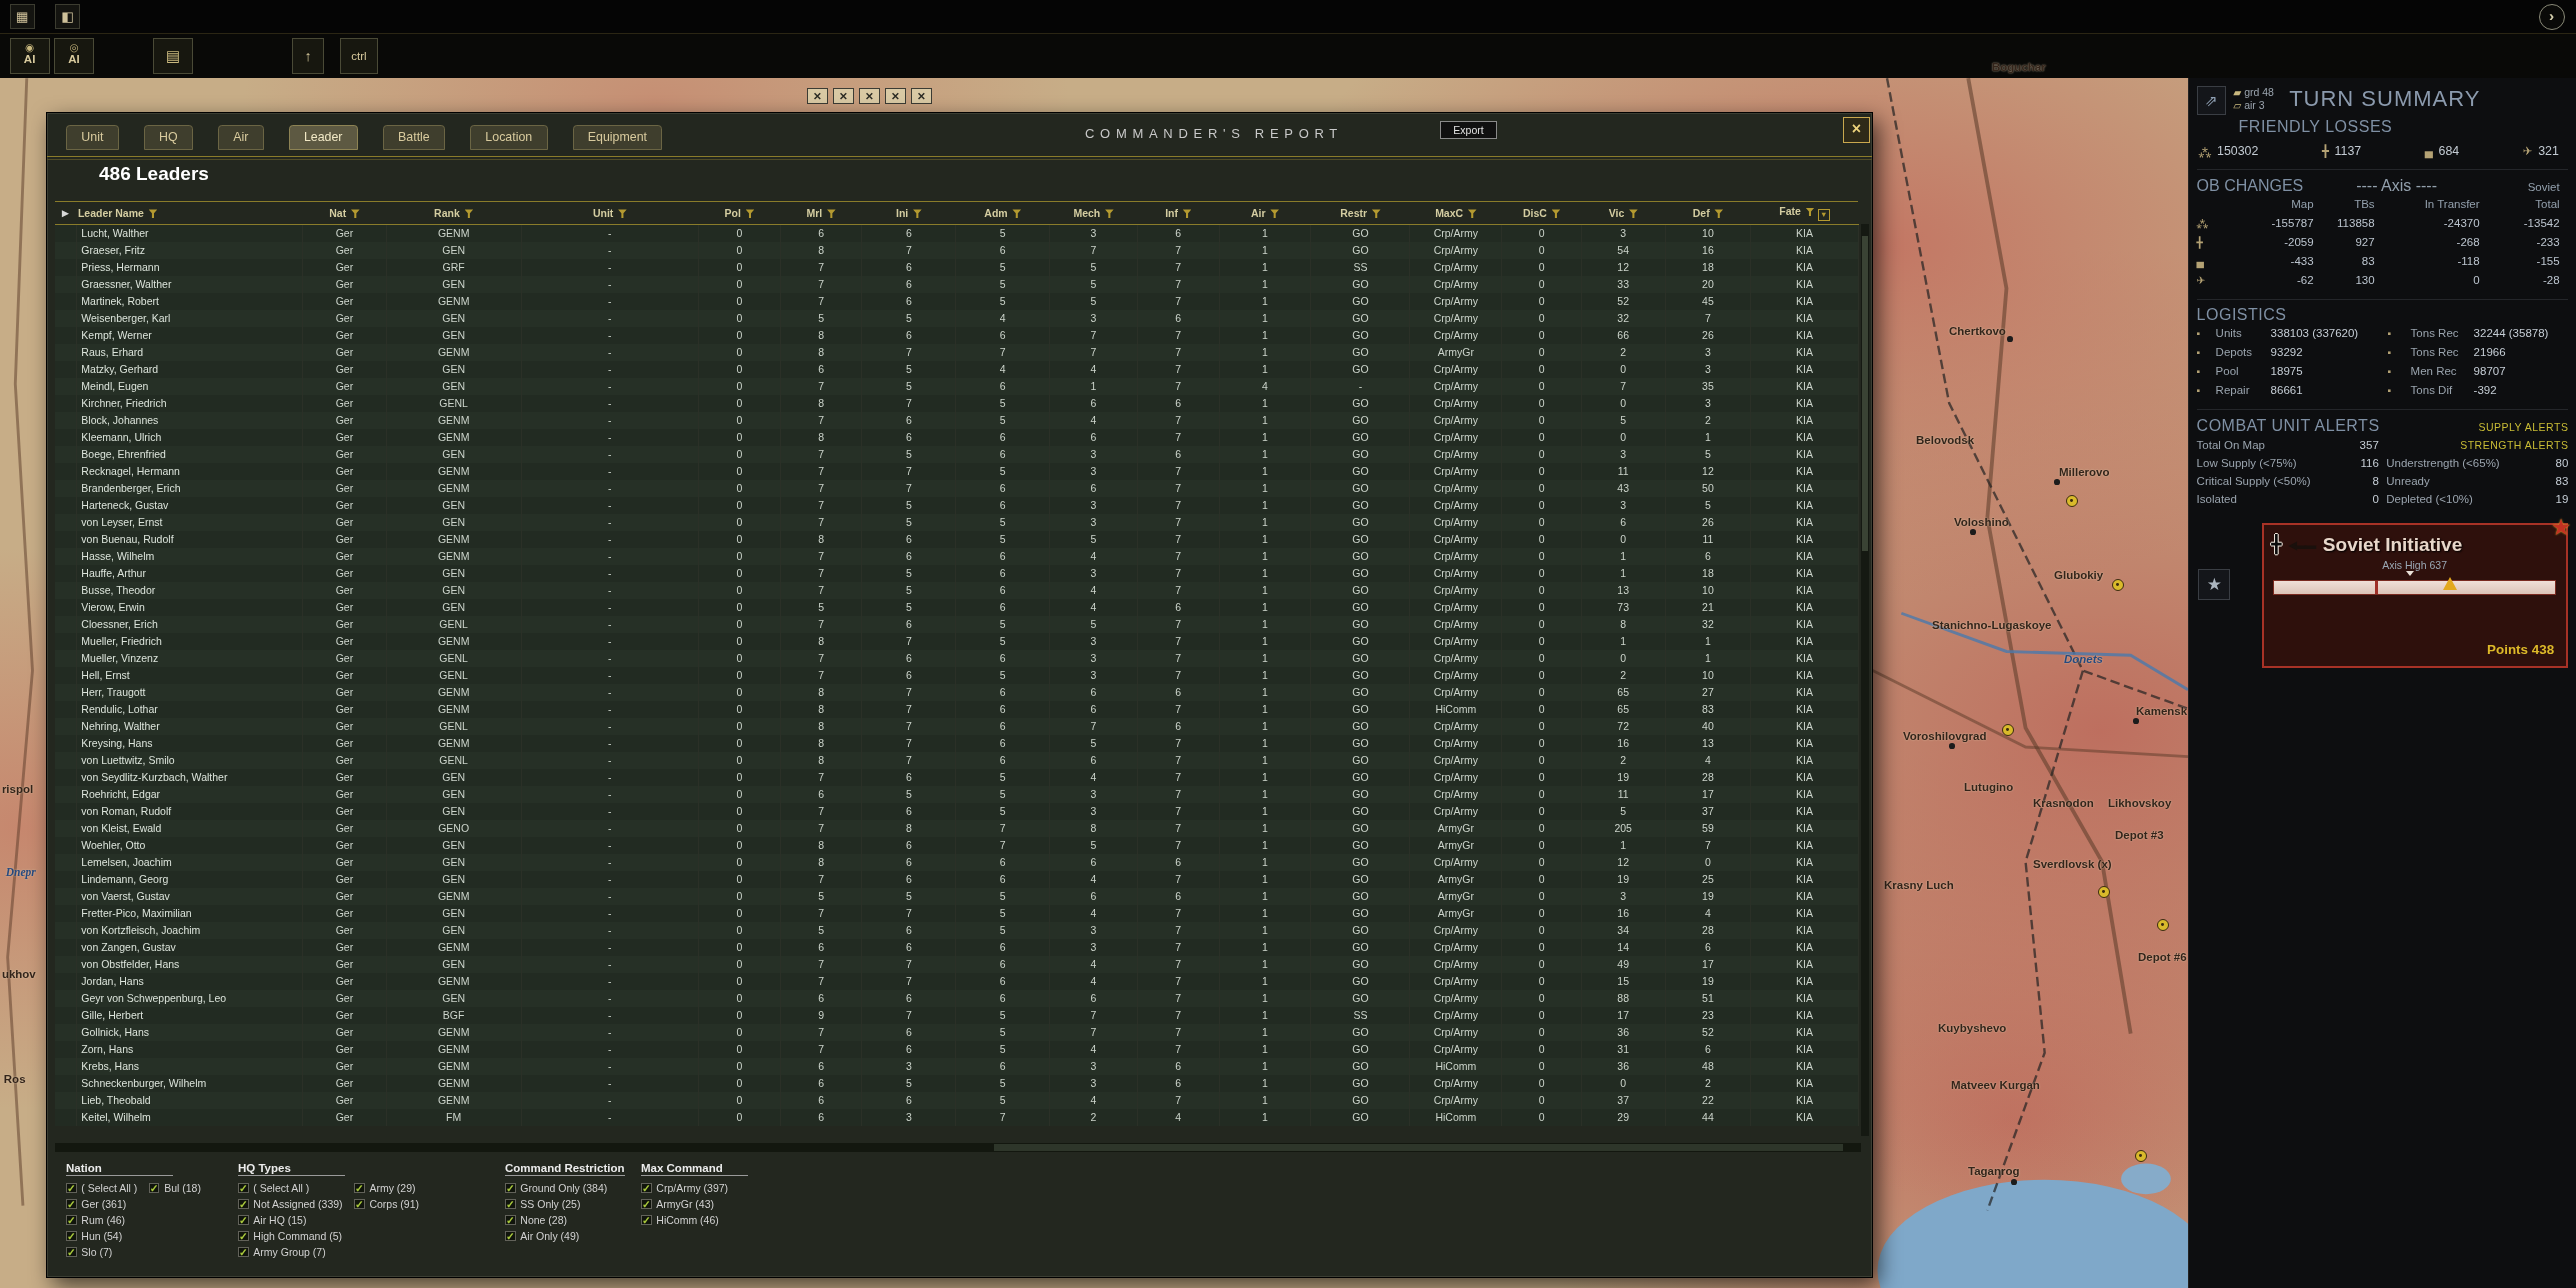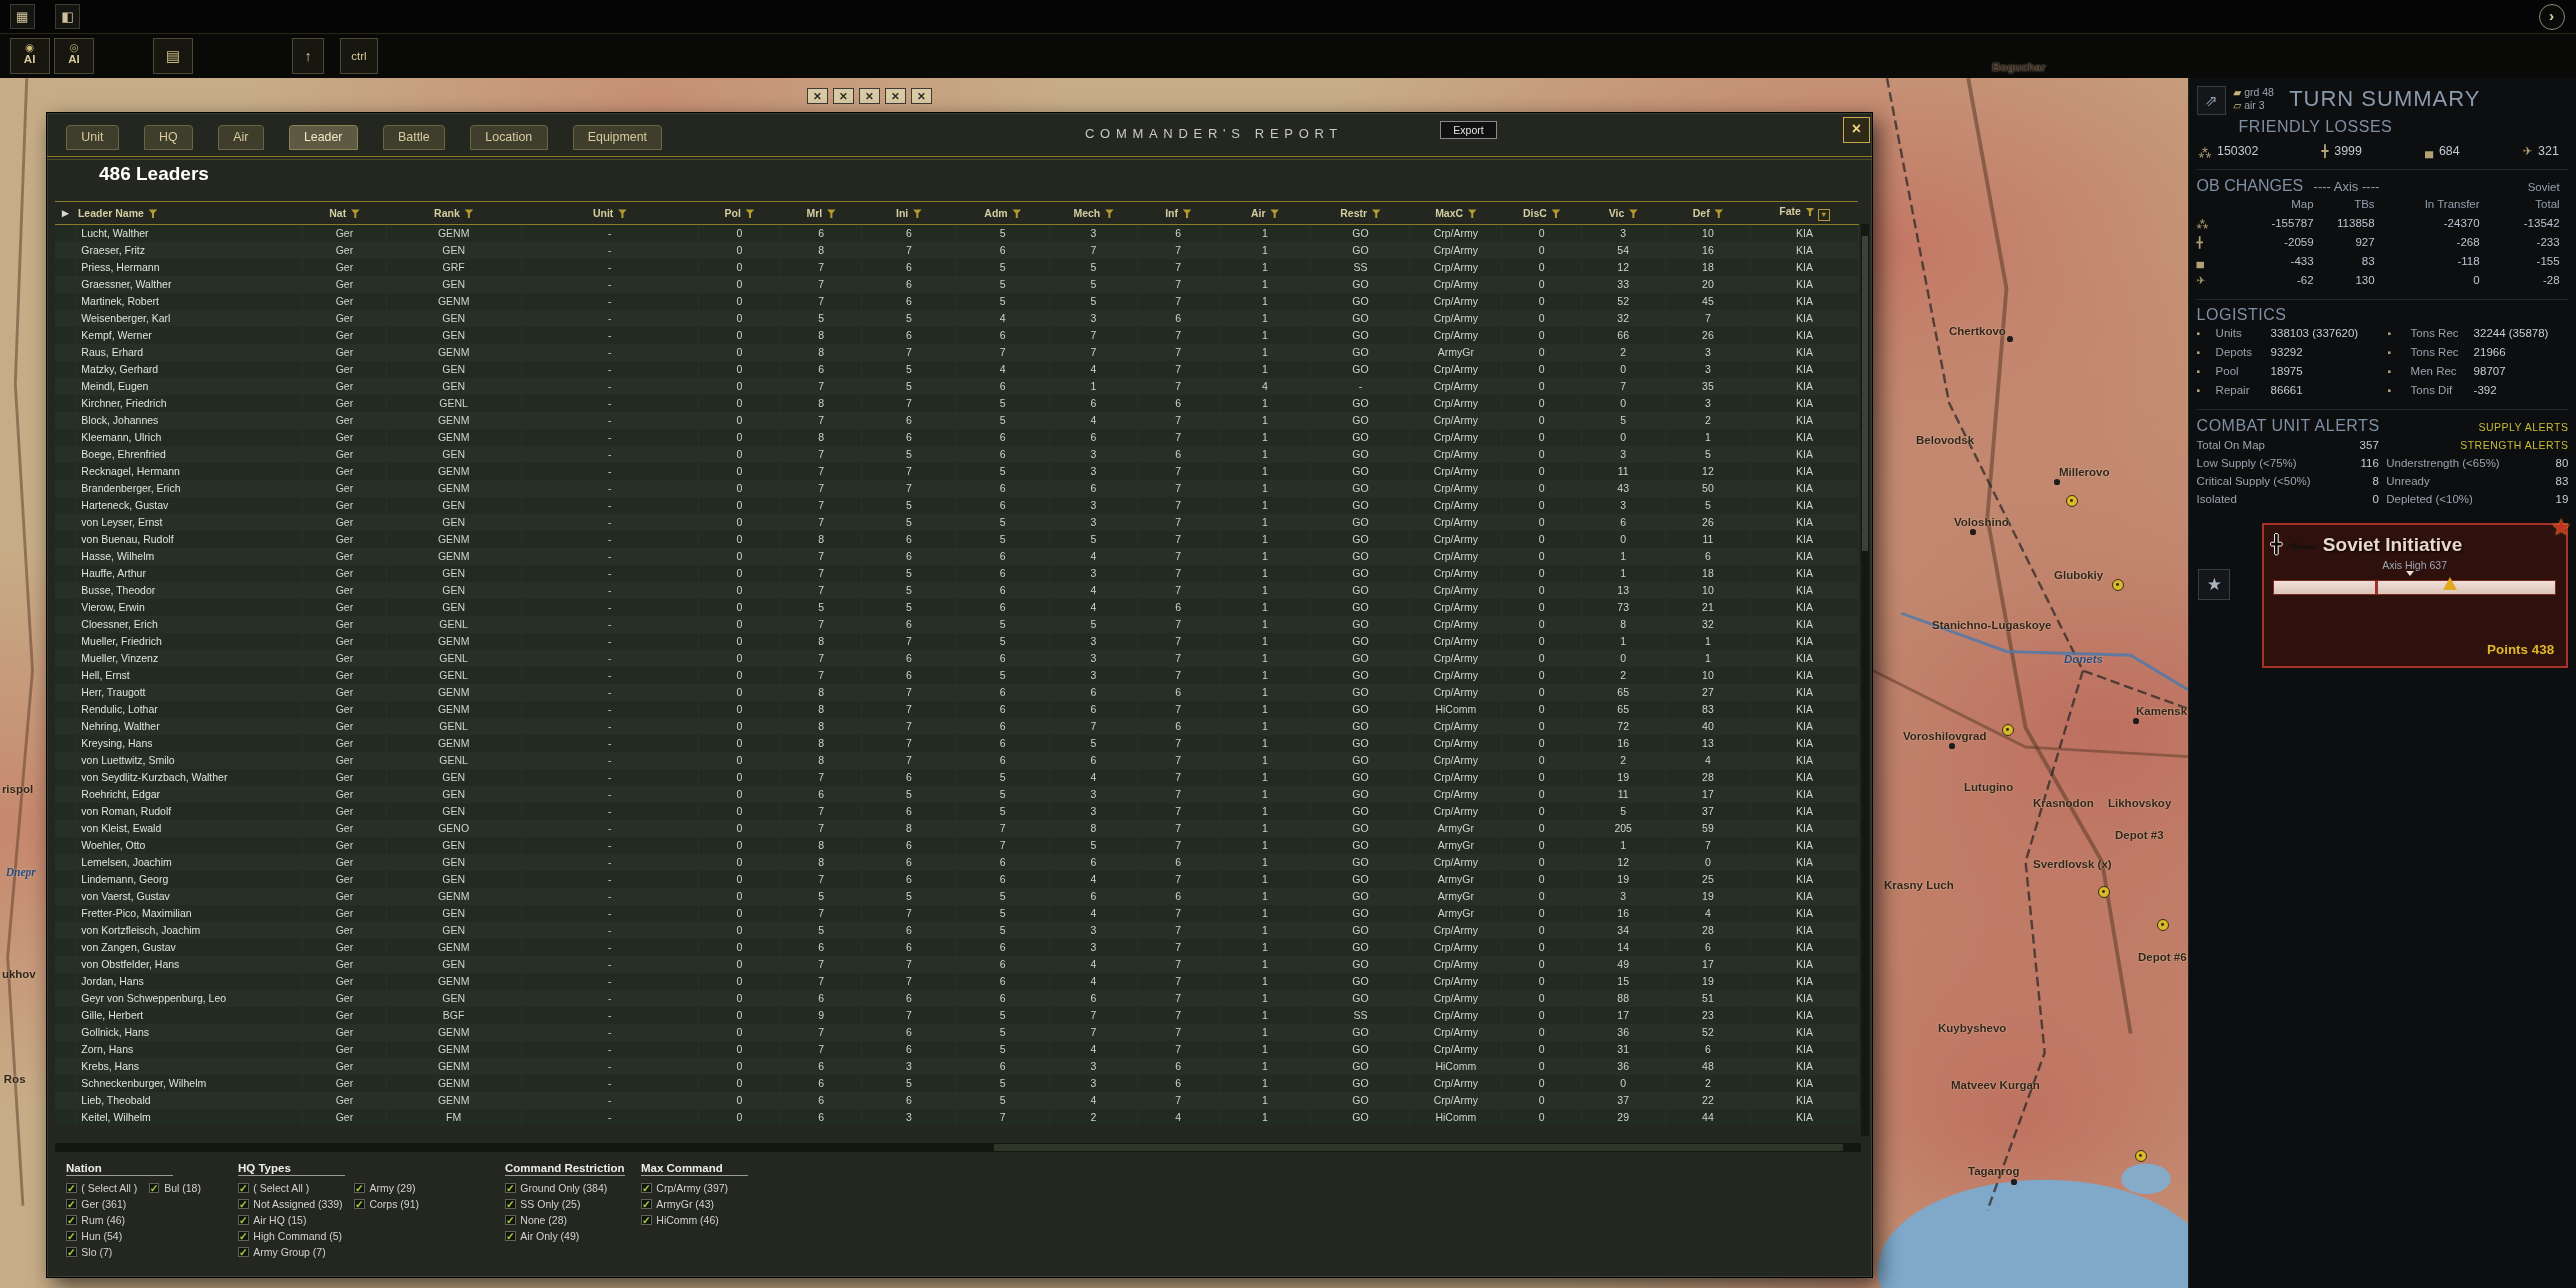--- a/index.html
+++ b/index.html
@@ -99,21 +99,21 @@
   .grdair .uic{color:#c9b87e;margin-right:2.9px}
   .ts-title{font-size:22px;color:#8b9aad;margin-left:7.6px;letter-spacing:1px}
   .sb-sec-h{color:#7f90a4;font-size:16px;letter-spacing:0.5px}
   .fl-h{margin:3.8px 0 5.7px 42px}
   .loss-row{display:flex;justify-content:space-between;padding:1.9px 9.6px 1.9px 1.9px;font-size:12.4px}
   .loss-item{display:flex;gap:5.7px;align-items:center;color:#c3cbd3}
   .sb-icon{color:#b4a274;font-size:11.5px}
   hr.sb{border:none;border-top:1px solid #24262a;margin:8.6px 0 6.7px}
   .ob-head{display:grid;grid-template-columns:25px 92px 61px 105px 80px;align-items:baseline}
   .ob-head .t{grid-column:1/3;color:#7f90a4;font-size:16px}
-  .ob-head .ax{grid-column:3/5;text-align:left;color:#93a0ad;font-size:13px}
+  .ob-head .ax{grid-column:3/5;text-align:center;color:#93a0ad;font-size:16px}
   .ob-head .sv{text-align:right;color:#93a0ad;font-size:11.5px}
   .ob-grid{display:grid;grid-template-columns:25px 92px 61px 105px 80px;font-size:11.5px;
     line-height:19px}
   .ob-grid .colh{text-align:right;color:#93a0ad}
   .ob-grid .num{text-align:right;color:#bcc5cf}
   .ob-grid .ic{color:#b4a274;font-size:10.5px}
   .log-grid{display:grid;grid-template-columns:19px 55px 117px 23px 63px 96px;font-size:11.5px;
     line-height:19px}
   .log-grid .lbl{color:#9aa4ae}
   .log-grid .val{color:#c6ced6}
@@ -1483,21 +1483,21 @@
     </div>
 
     <div class="sb-sec-h fl-h">FRIENDLY LOSSES</div>
     <div class="loss-row" id="loss-row">
         <div class="loss-item">
           <span class="sb-icon">⁂</span>
           <span>150302</span>
         </div>
         <div class="loss-item">
           <span class="sb-icon">╋</span>
-          <span>3999</span>
+          <span>1137</span>
         </div>
         <div class="loss-item">
           <span class="sb-icon">▄</span>
           <span>684</span>
         </div>
         <div class="loss-item">
           <span class="sb-icon">✈</span>
           <span>321</span>
         </div>
       </div>

